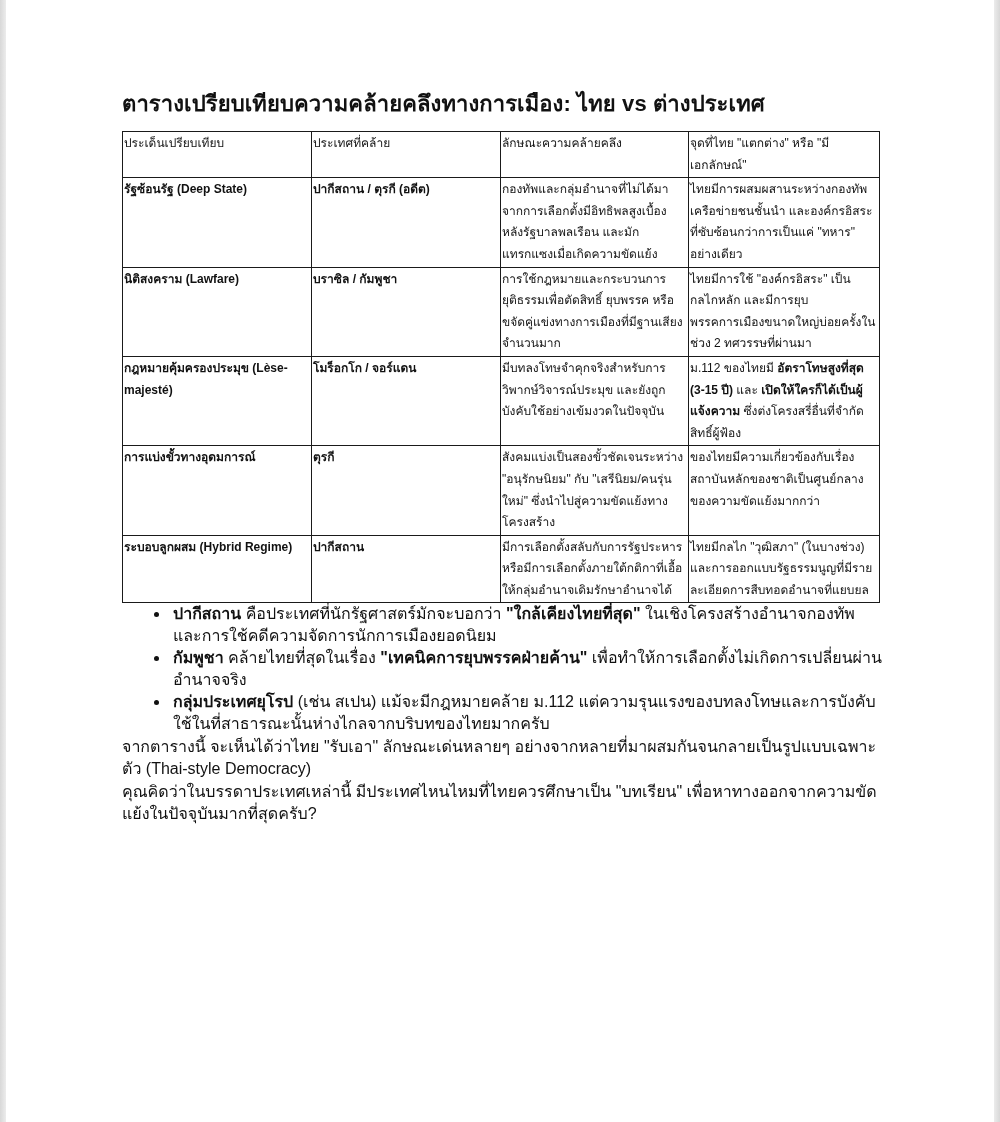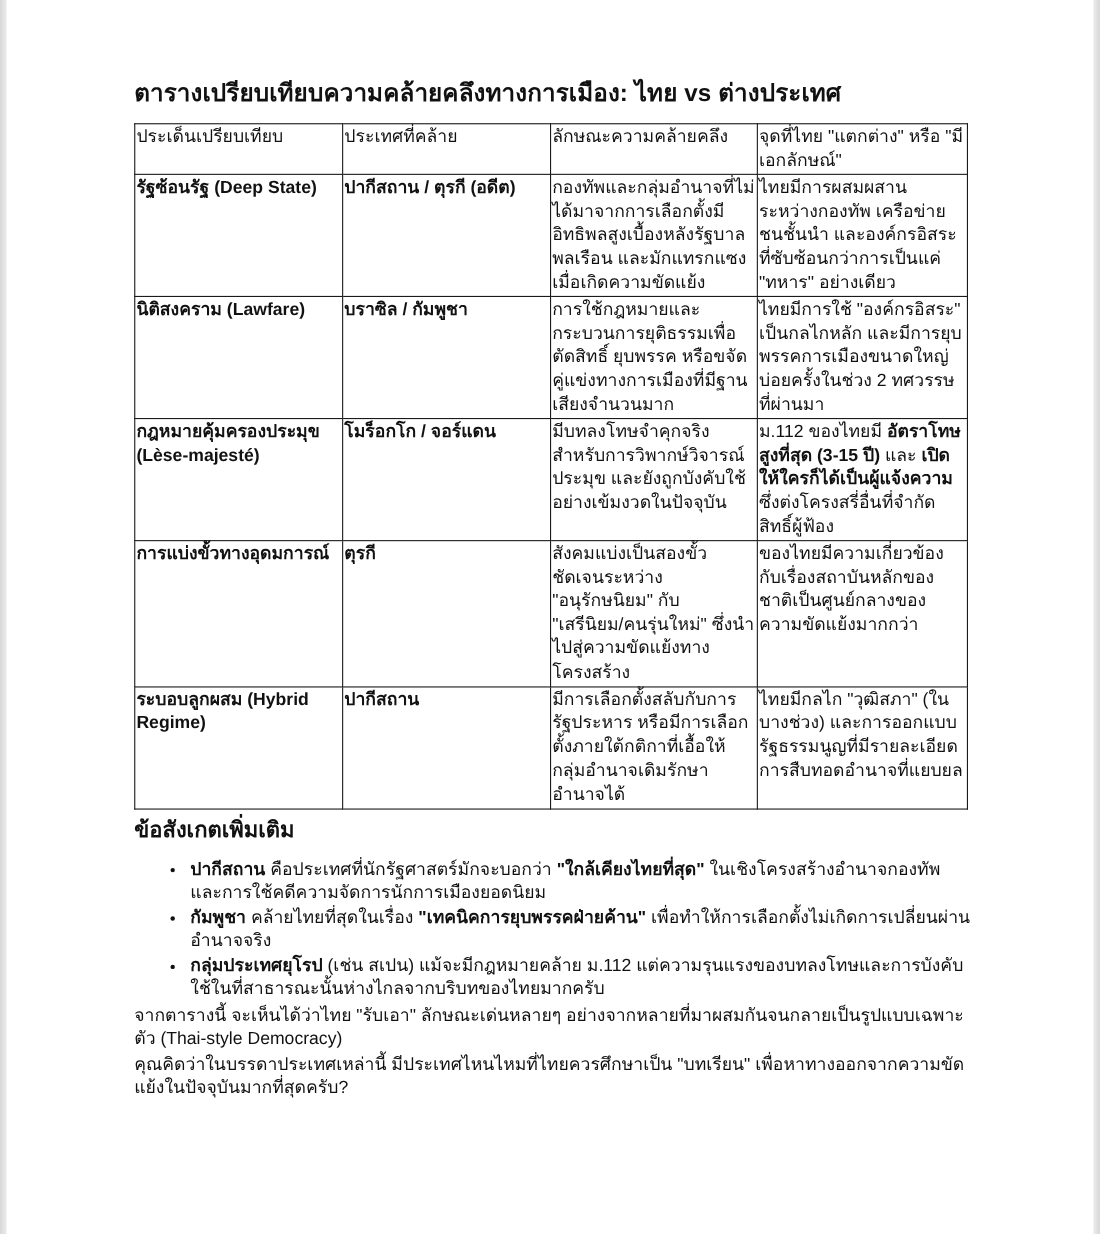--- a/index.html
+++ b/index.html
@@ -28,29 +28,29 @@
     }
     .intro {
       font-size: 16px;
       line-height: 23px;
       margin: 0;
     }
     b, .bold { font-weight: bold; }
     h2.table-title {
       font-size: 22px;
       font-weight: bold;
-      margin: 12px 0 12px 0;
+      margin: 31px 0 12px 0;
       line-height: 30px;
       letter-spacing: 0.1px;
     }
     table.compare {
       border-collapse: collapse;
       width: 757px;
       table-layout: fixed;
-      font-size: 16px;
+      font-size: 12px;
       line-height: 21.6px;
     }
     table.compare col.c1 { width: 189px; }
     table.compare col.c2 { width: 189px; }
     table.compare col.c3 { width: 188px; }
     table.compare col.c4 { width: 191px; }
     table.compare td, table.compare th {
       border: 1.5px solid #1a1a1a;
       vertical-align: top;
       text-align: left;
@@ -125,21 +125,20 @@
         </tr>
         <tr>
           <td class="topic">ระบอบลูกผสม (Hybrid Regime)</td>
           <td class="country">ปากีสถาน</td>
           <td>มีการเลือกตั้งสลับกับการรัฐประหาร หรือมีการเลือกตั้งภายใต้กติกาที่เอื้อให้กลุ่มอำนาจเดิมรักษาอำนาจได้</td>
           <td><span>ไทยมีกลไก "วุฒิสภา" (ในบางช่วง) และการออกแบบรัฐธรรมนูญที่มีรายละเอียดการสืบทอดอำนาจที่แยบยล</span></td>
         </tr>
       </tbody>
   </table>
 
-  <h3 class="notes-title">ข้อสังเกตเพิ่มเติม</h3>
   <ul class="notes" id="notes-list">
       <li><b>ปากีสถาน</b><span> คือประเทศที่นักรัฐศาสตร์มักจะบอกว่า </span><b>"ใกล้เคียงไทยที่สุด"</b><span> ในเชิงโครงสร้างอำนาจกองทัพและการใช้คดีความจัดการนักการเมืองยอดนิยม</span></li>
       <li><b>กัมพูชา</b><span> คล้ายไทยที่สุดในเรื่อง </span><b>"เทคนิคการยุบพรรคฝ่ายค้าน"</b><span> เพื่อทำให้การเลือกตั้งไม่เกิดการเปลี่ยนผ่านอำนาจจริง</span></li>
       <li><b>กลุ่มประเทศยุโรป</b><span> (เช่น สเปน) แม้จะมีกฎหมายคล้าย ม.112 แต่ความรุนแรงของบทลงโทษและการบังคับใช้ในที่สาธารณะนั้นห่างไกลจากบริบทของไทยมากครับ</span></li>
     </ul>
 
   <p class="closing">จากตารางนี้ จะเห็นได้ว่าไทย "รับเอา" ลักษณะเด่นหลายๆ อย่างจากหลายที่มาผสมกันจนกลายเป็นรูปแบบเฉพาะตัว (Thai-style Democracy)</p>
   <p class="closing">คุณคิดว่าในบรรดาประเทศเหล่านี้ มีประเทศไหนไหมที่ไทยควรศึกษาเป็น "บทเรียน" เพื่อหาทางออกจากความขัดแย้งในปัจจุบันมากที่สุดครับ?</p>
 </div>
 

